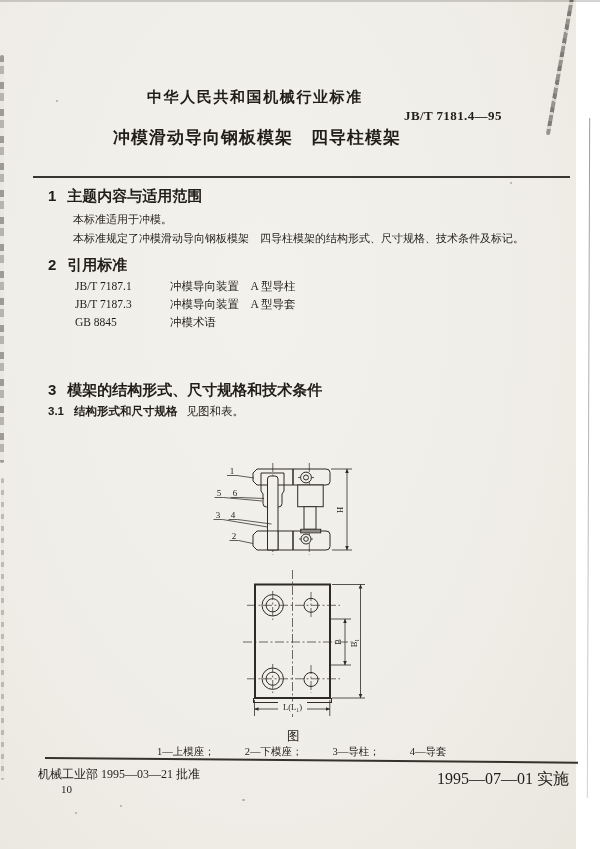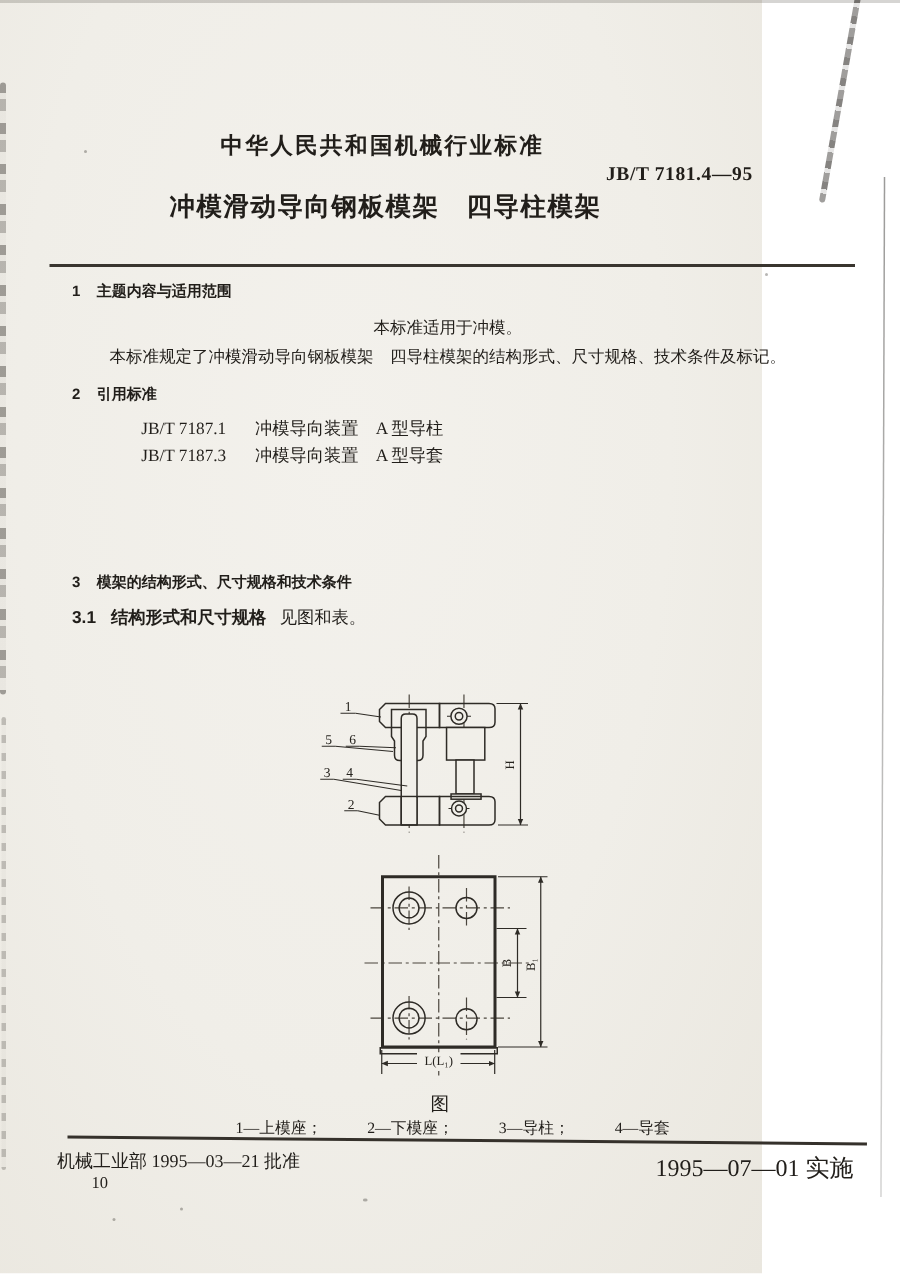--- a/index.html
+++ b/index.html
@@ -1,31 +1,30 @@
 <!DOCTYPE html>
 <html><head>
 <meta charset="utf-8">
 <style>
   html,body{margin:0;padding:0;}
   body{width:600px;height:849px;overflow:hidden;}
   .page{
-    position:relative;width:508px;height:849px;
+    position:relative;width:576px;height:849px;
     background:radial-gradient(ellipse at 45% 35%, #f3f1ec 0%, #f0eee8 55%, #eae7df 100%);
     color:#211e1a;
     font-family:"Liberation Serif","DejaVu Serif",serif;
-    text-align:center;
   }
   .abs{position:absolute;}
   
   .org-line{left:147px;top:88px;font-size:15px;font-weight:700;letter-spacing:1.6px;white-space:nowrap;}
   .std-code{left:404px;top:108px;font-size:13px;font-weight:700;letter-spacing:.4px;white-space:nowrap;}
   .doc-title{left:113px;top:126px;font-size:17px;font-weight:700;letter-spacing:1px;white-space:nowrap;}
   .head-rule{left:33px;top:176px;width:537px;height:2px;background:#39352f;}
   
-  .h{font-family:"Liberation Sans","DejaVu Sans",sans-serif;font-weight:700;font-size:10px;white-space:nowrap;}
+  .h{font-family:"Liberation Sans","DejaVu Sans",sans-serif;font-weight:700;font-size:15px;white-space:nowrap;}
   .h .no{margin-right:11px;}
   .sec1-h{left:48px;top:187px;}
   .body-text{left:73px;top:210px;font-size:11px;line-height:18.5px;white-space:nowrap;}
   .sec2-h{left:48px;top:256px;}
   .refs{left:75px;top:277px;font-size:11.5px;line-height:18px;}
   .ref-row{white-space:nowrap;}
   .ref-code{display:inline-block;width:95px;}
   .sec3-h{left:48px;top:381px;}
   .sub-h{left:48px;top:404px;font-size:11.5px;white-space:nowrap;}
   .sub-h .no{margin-right:10px;}
@@ -88,20 +87,21 @@
     <div>本标准适用于冲模。</div>
     <div>本标准规定了冲模滑动导向钢板模架　四导柱模架的结构形式、尺寸规格、技术条件及标记。</div>
   </div>
 
   <div class="abs h sec2-h">
     <span class="no">2</span><span>引用标准</span>
   </div>
   <div class="abs refs">
     <div class="ref-row"><span class="ref-code">JB/T 7187.1</span><span>冲模导向装置　A 型导柱</span></div>
     <div class="ref-row"><span class="ref-code">JB/T 7187.3</span><span>冲模导向装置　A 型导套</span></div>
+    <div class="ref-row"><span class="ref-code">GB 8845</span><span>冲模术语</span></div>
   </div>
 
   <div class="abs h sec3-h">
     <span class="no">3</span><span>模架的结构形式、尺寸规格和技术条件</span>
   </div>
   <div class="abs h sub-h">
     <span class="no">3.1</span><span>结构形式和尺寸规格</span><span class="note">见图和表。</span>
   </div>
 
   <svg class="abs fig-svg" width="200" height="278" viewBox="0 0 200 278">

